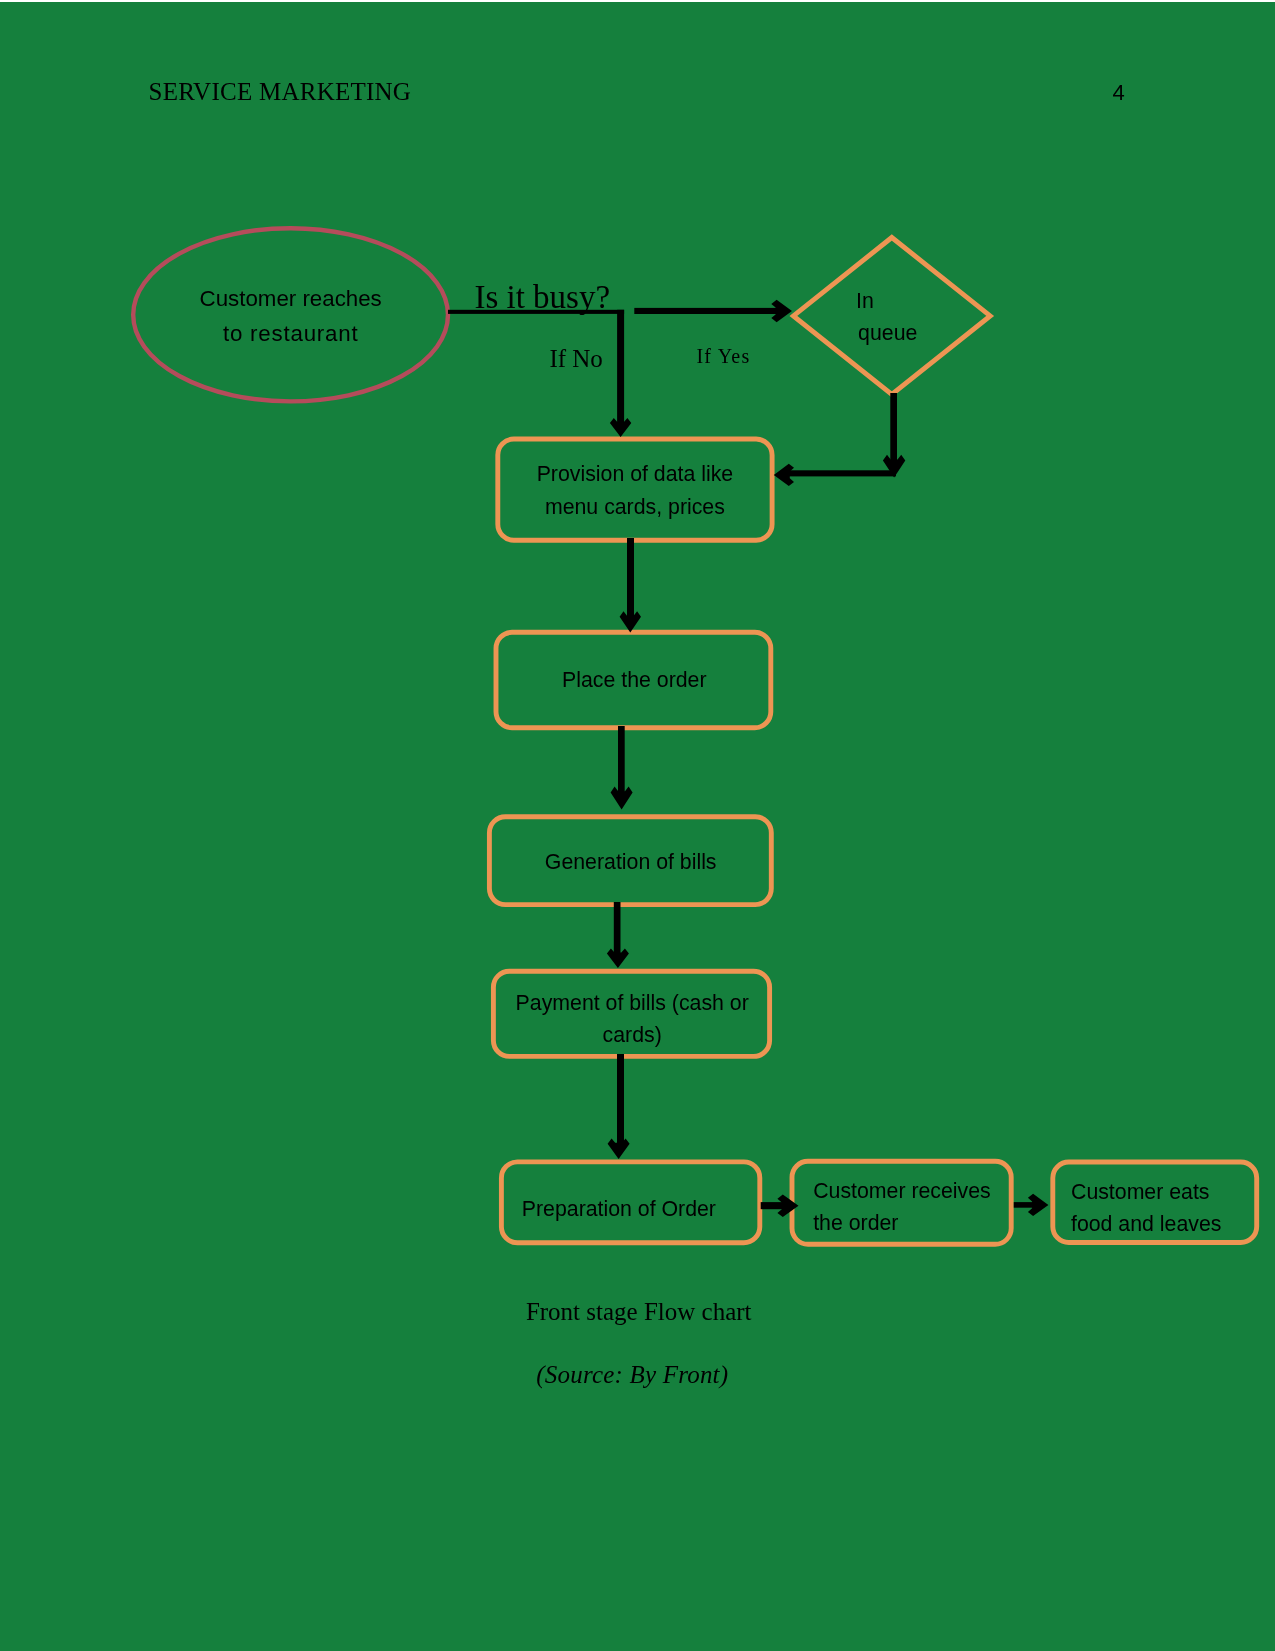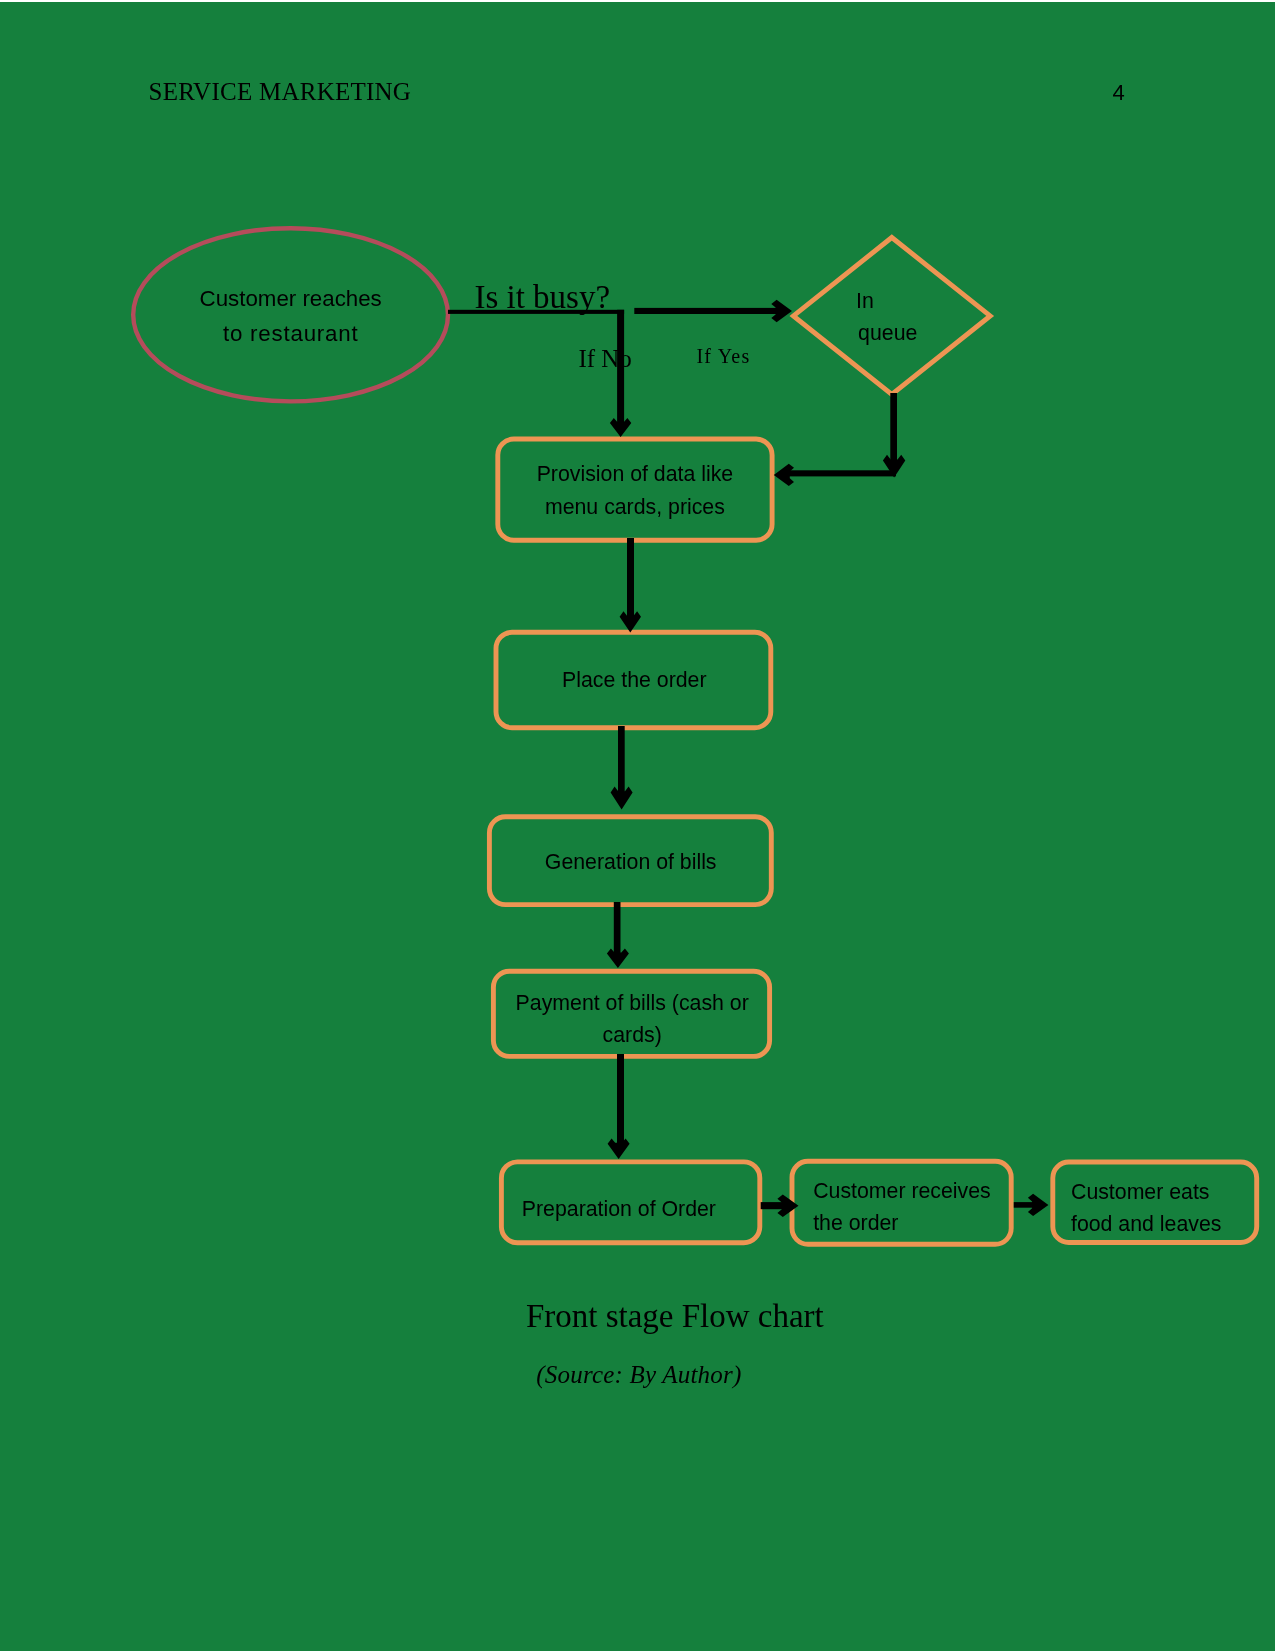--- a/index.html
+++ b/index.html
@@ -5,24 +5,24 @@
 <style>
   html,body{margin:0;padding:0;background:#ffffff;}
   body{width:1275px;height:1651px;position:relative;overflow:hidden;
        font-family:"Liberation Sans",sans-serif;-webkit-font-smoothing:antialiased;}
   .page{position:absolute;left:0;top:2px;width:1275px;height:1651px;background:#15803d;}
   .txt{position:absolute;white-space:pre;color:#000;}
   .serif{font-family:"Liberation Serif",serif;}
   .sans{font-family:"Liberation Sans",sans-serif;}
   #page-title{left:148.5px;top:75.5px;font-size:25px;letter-spacing:0.25px;}
   #page-number{left:1112.6px;top:77.5px;font-size:22px;}
-  #caption-title{left:525.9px;top:1296.4px;font-size:33px;}
+  #caption-title{left:525.9px;top:1296.4px;font-size:25px;}
   #caption-source{left:536.3px;top:1358.8px;font-size:25px;font-style:italic;letter-spacing:0.2px;}
   #lbl-isitbusy{left:474.4px;top:277.1px;font-size:33px;}
-  #lbl-ifno{left:549.4px;top:342.9px;font-size:25px;margin-left:29px;}
+  #lbl-ifno{left:549.4px;top:342.9px;font-size:25px;}
   #lbl-ifyes{left:696.5px;top:342.9px;font-size:20px;letter-spacing:1.2px;}
   svg.chart{position:absolute;left:0;top:0;width:1275px;height:1651px;}
   .nodetext{font-family:"Liberation Sans",sans-serif;font-size:21.3px;fill:#000;text-anchor:middle;}
   .nodetext.big{font-size:22.3px;}
   .nodetext.left{text-anchor:start;}
   .nodetext.wide{letter-spacing:0.8px;}
 </style>
 </head>
 <body>
 
@@ -95,14 +95,14 @@
       <text class="nodetext left" x="1071" y="1197.2">Customer eats</text>
       <text class="nodetext left" x="1071" y="1229.3">food and leaves</text>
     </g>
   </svg>
 
   <div class="txt serif" id="lbl-isitbusy">Is it busy?</div>
   <div class="txt serif" id="lbl-ifno">If No</div>
   <div class="txt serif" id="lbl-ifyes">If Yes</div>
 
   <div class="txt serif" id="caption-title">Front stage Flow chart</div>
-  <div class="txt serif" id="caption-source">(Source: By Author)</div>
+  <div class="txt serif" id="caption-source">(Source: By Front)</div>
 </div>
 
 </body></html>

